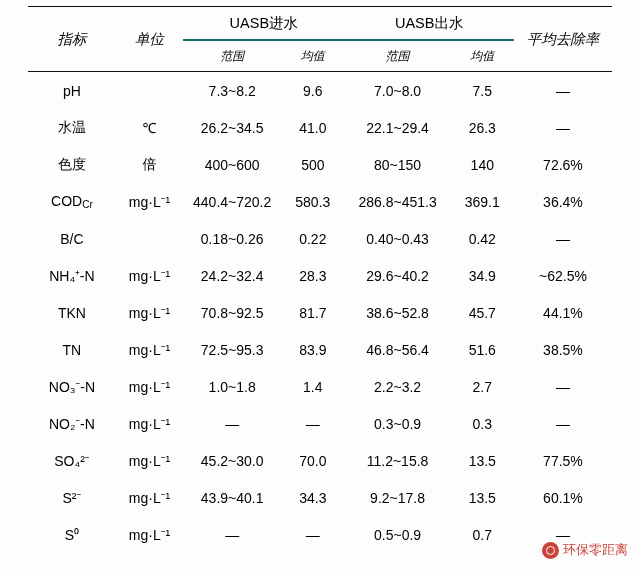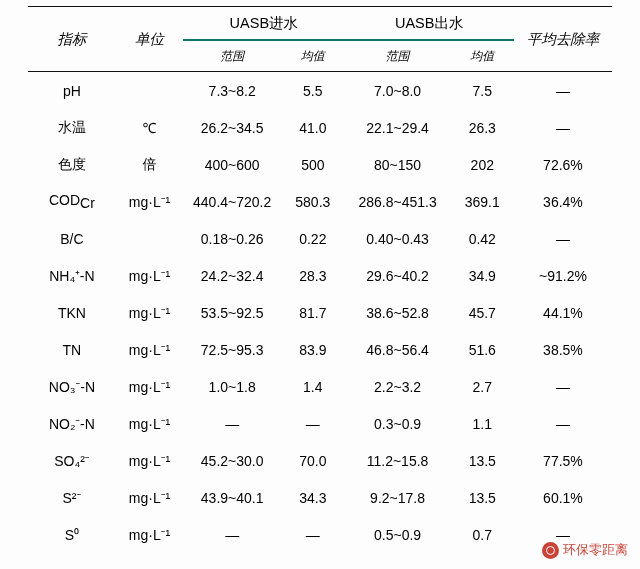--- a/index.html
+++ b/index.html
@@ -48,21 +48,21 @@
   .rule-mid { border-bottom: 1.1px solid #111; font-style: italic; }
   .group-rule {
     border-bottom: 2px solid #0f766e;
   }
   td.body-cell, th.body-cell {
     font-size: 14px;
     height: 37px;
   }
   .idx { font-size: 14.5px; }
   .unit { font-size: 12.5px; }
-  sub { font-size: 14px; vertical-align: -0.22em; }
+  sub { font-size: 10px; vertical-align: -0.22em; }
   .col-idx { width: 86px; }
   .col-unit { width: 66px; }
   .col-r1 { width: 96px; }
   .col-m1 { width: 62px; }
   .col-r2 { width: 104px; }
   .col-m2 { width: 62px; }
   .col-rem { width: 96px; }
   .watermark {
     position: absolute;
     right: 12px;
@@ -118,41 +118,41 @@
         <th class="rule-mid">均值</th>
         <th class="rule-mid">范围</th>
         <th class="rule-mid">均值</th>
       </tr>
     </thead>
     <tbody>
       <tr>
         <td class="body-cell idx">pH</td>
         <td class="body-cell unit"></td>
         <td class="body-cell">7.3~8.2</td>
-        <td class="body-cell">5.5</td>
+        <td class="body-cell">9.6</td>
         <td class="body-cell">7.0~8.0</td>
         <td class="body-cell">7.5</td>
         <td class="body-cell">—</td>
       </tr>
       <tr>
         <td class="body-cell idx">水温</td>
         <td class="body-cell unit">℃</td>
         <td class="body-cell">26.2~34.5</td>
         <td class="body-cell">41.0</td>
         <td class="body-cell">22.1~29.4</td>
         <td class="body-cell">26.3</td>
         <td class="body-cell">—</td>
       </tr>
       <tr>
         <td class="body-cell idx">色度</td>
         <td class="body-cell unit">倍</td>
         <td class="body-cell">400~600</td>
         <td class="body-cell">500</td>
         <td class="body-cell">80~150</td>
-        <td class="body-cell">202</td>
+        <td class="body-cell">140</td>
         <td class="body-cell">72.6%</td>
       </tr>
       <tr>
         <td class="body-cell idx"><span>COD</span><sub>Cr</sub></td>
         <td class="body-cell unit">mg·L⁻¹</td>
         <td class="body-cell">440.4~720.2</td>
         <td class="body-cell">580.3</td>
         <td class="body-cell">286.8~451.3</td>
         <td class="body-cell">369.1</td>
         <td class="body-cell">36.4%</td>
@@ -166,26 +166,26 @@
         <td class="body-cell">0.42</td>
         <td class="body-cell">—</td>
       </tr>
       <tr>
         <td class="body-cell idx">NH₄⁺-N</td>
         <td class="body-cell unit">mg·L⁻¹</td>
         <td class="body-cell">24.2~32.4</td>
         <td class="body-cell">28.3</td>
         <td class="body-cell">29.6~40.2</td>
         <td class="body-cell">34.9</td>
-        <td class="body-cell">~91.2%</td>
+        <td class="body-cell">~62.5%</td>
       </tr>
       <tr>
         <td class="body-cell idx">TKN</td>
         <td class="body-cell unit">mg·L⁻¹</td>
-        <td class="body-cell">53.5~92.5</td>
+        <td class="body-cell">70.8~92.5</td>
         <td class="body-cell">81.7</td>
         <td class="body-cell">38.6~52.8</td>
         <td class="body-cell">45.7</td>
         <td class="body-cell">44.1%</td>
       </tr>
       <tr>
         <td class="body-cell idx">TN</td>
         <td class="body-cell unit">mg·L⁻¹</td>
         <td class="body-cell">72.5~95.3</td>
         <td class="body-cell">83.9</td>
@@ -201,21 +201,21 @@
         <td class="body-cell">2.2~3.2</td>
         <td class="body-cell">2.7</td>
         <td class="body-cell">—</td>
       </tr>
       <tr>
         <td class="body-cell idx">NO₂⁻-N</td>
         <td class="body-cell unit">mg·L⁻¹</td>
         <td class="body-cell">—</td>
         <td class="body-cell">—</td>
         <td class="body-cell">0.3~0.9</td>
-        <td class="body-cell">1.1</td>
+        <td class="body-cell">0.3</td>
         <td class="body-cell">—</td>
       </tr>
       <tr>
         <td class="body-cell idx">SO₄²⁻</td>
         <td class="body-cell unit">mg·L⁻¹</td>
         <td class="body-cell">45.2~30.0</td>
         <td class="body-cell">70.0</td>
         <td class="body-cell">11.2~15.8</td>
         <td class="body-cell">13.5</td>
         <td class="body-cell">77.5%</td>

